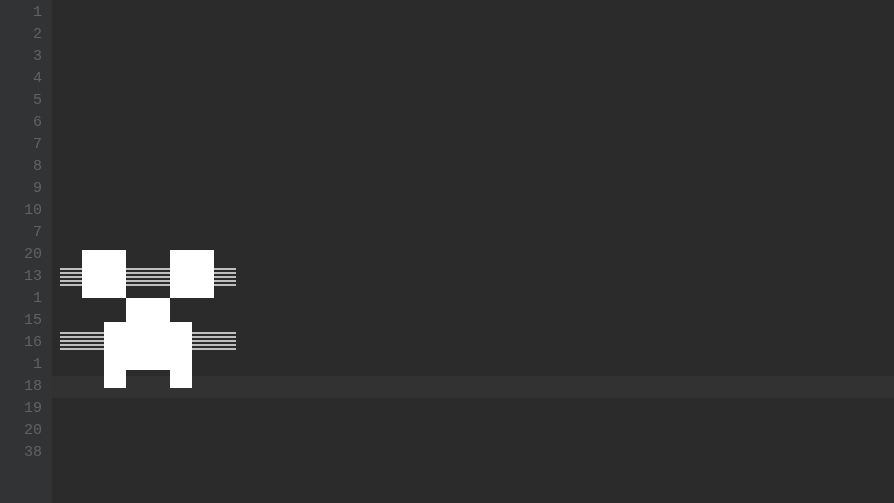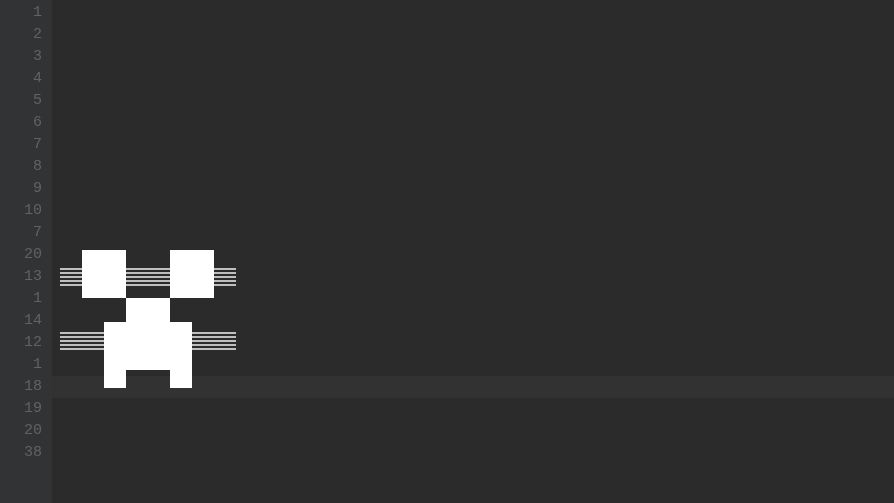--- a/index.html
+++ b/index.html
@@ -75,22 +75,22 @@
   <div class="ln">5</div>
   <div class="ln">6</div>
   <div class="ln">7</div>
   <div class="ln">8</div>
   <div class="ln">9</div>
   <div class="ln">10</div>
   <div class="ln">7</div>
   <div class="ln">20</div>
   <div class="ln">13</div>
   <div class="ln">1</div>
-  <div class="ln">14</div>
-  <div class="ln">12</div>
+  <div class="ln">15</div>
+  <div class="ln">16</div>
   <div class="ln">1</div>
   <div class="ln">18</div>
   <div class="ln">19</div>
   <div class="ln">20</div>
   <div class="ln">38</div>
 </div>
 
 <div class="code">
 
   

